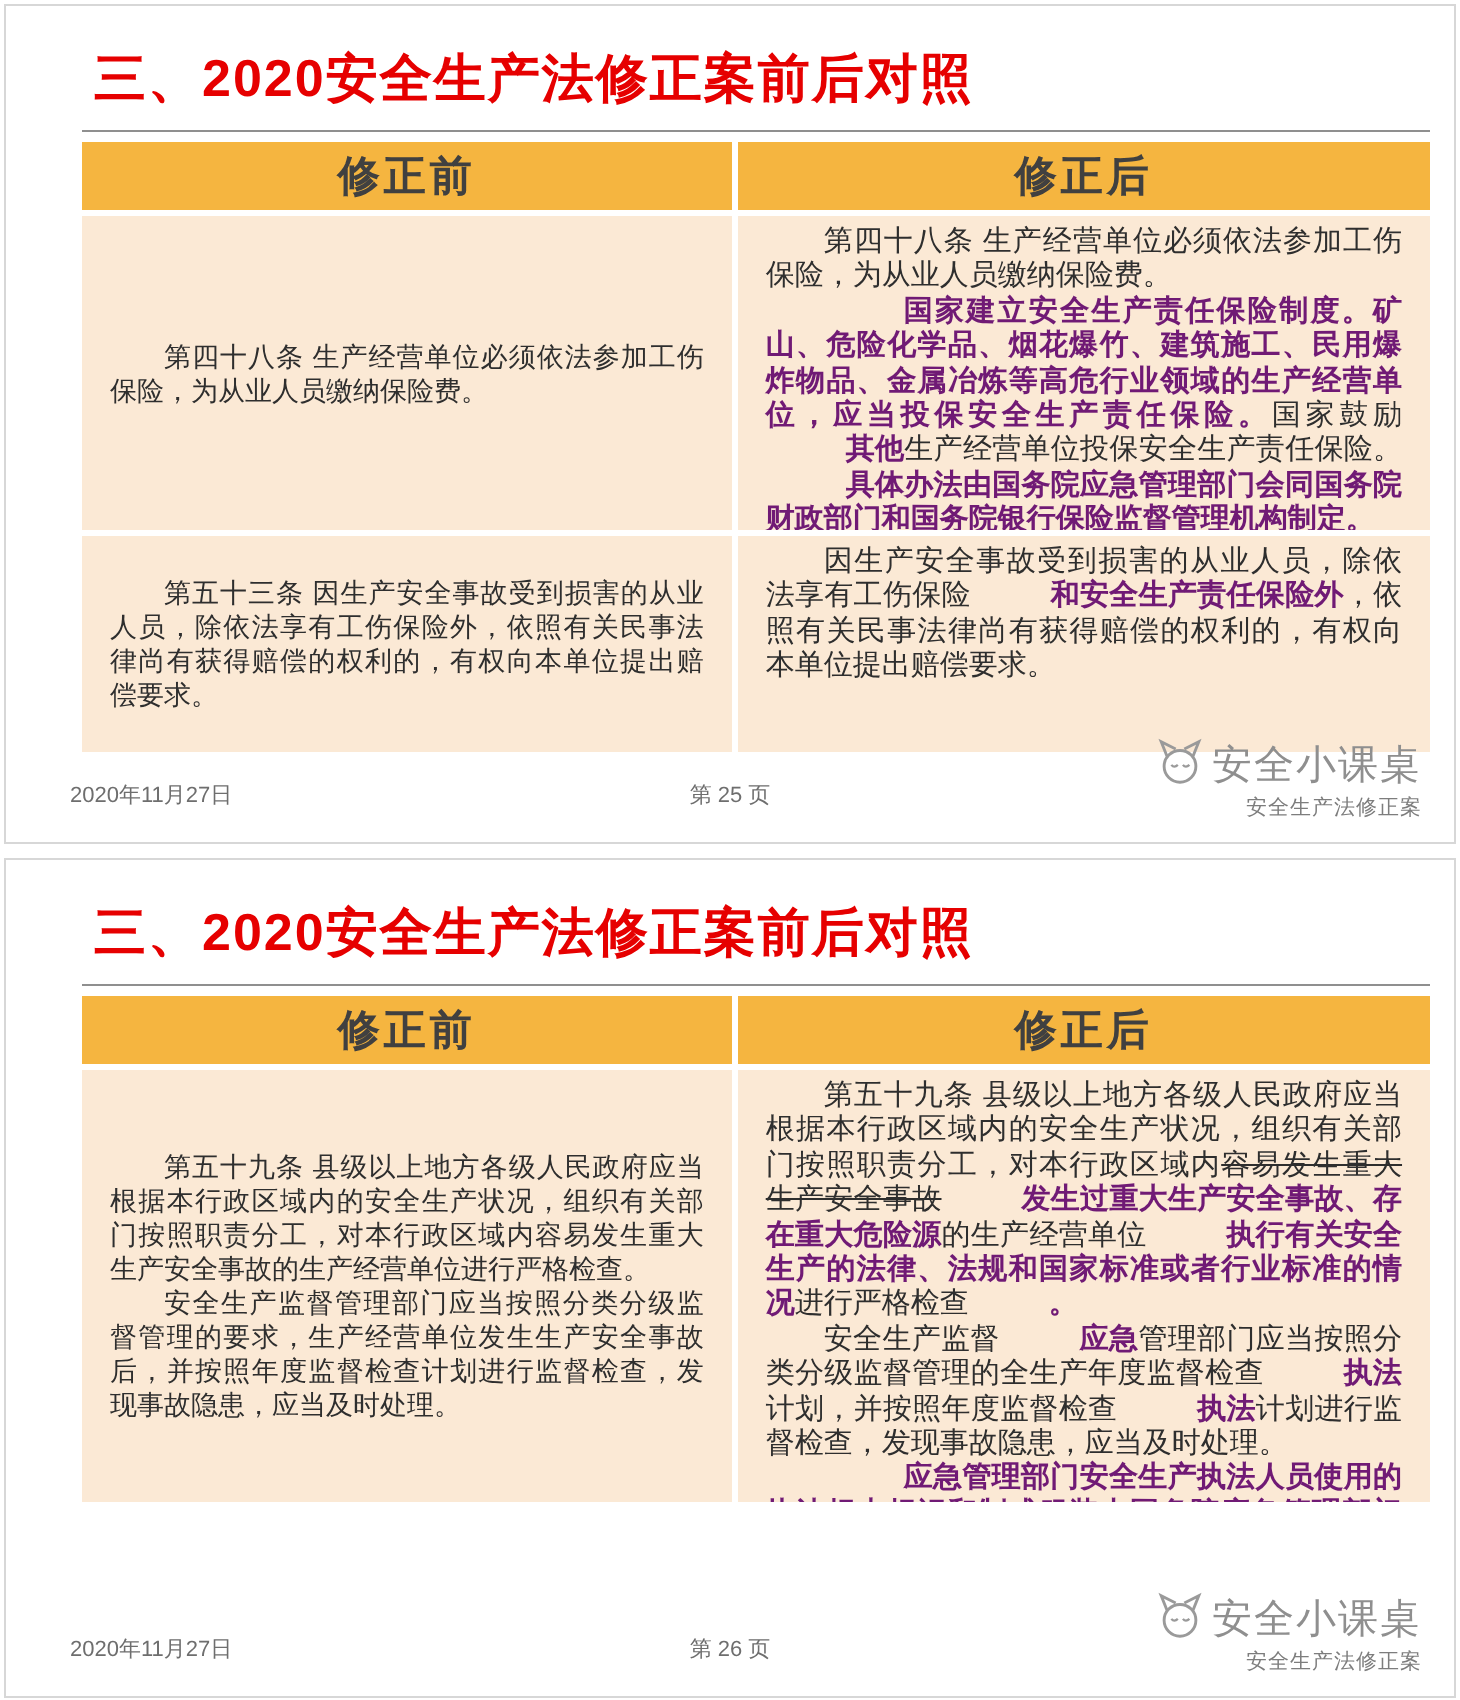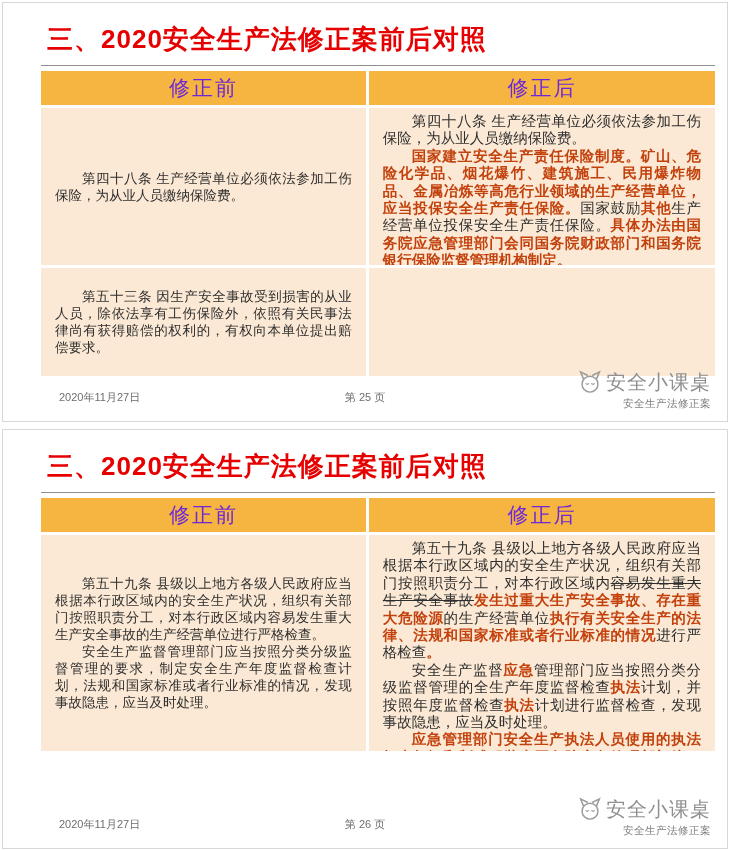--- a/index.html
+++ b/index.html
@@ -5,30 +5,30 @@
   html,body{margin:0;padding:0;}
   body{width:730px;height:850px;background:#ffffff;font-family:"Liberation Sans",sans-serif;}
   .slide{box-sizing:border-box;width:726px;height:420px;margin:2px auto 0;border:1px solid #d7d7d7;
          background:#ffffff;position:relative;overflow:hidden;}
   .slide.second{margin-top:7px;}
   .slide-title{margin:19px 10px 0 44px;font-size:26px;font-weight:bold;color:#e60000;letter-spacing:1px;}
   .title-rule{margin:8px 12px 0 38px;border-top:1px solid #8f8f8f;height:0;}
   .cmp-table{margin:5px 12px 0 38px;display:grid;grid-template-columns:48.2% 1fr;gap:3px;background:#ffffff;}
   .t1{grid-template-rows:34px 157px 108px;}
   .t2{grid-template-rows:34px 216px;}
-  .th{background:#f5b540;color:#6d28d9;font-weight:normal;font-size:21px;
+  .th{background:#f5b540;color:#404040;font-weight:bold;font-size:21px;
       display:flex;align-items:center;justify-content:center;letter-spacing:2px;}
   .td{background:#fbe9d5;color:#2e2e2e;padding:5px 14px;text-align:justify;box-sizing:border-box;overflow:hidden;}
   .td p{margin:0;text-indent:2em;}
   .before{font-size:13.5px;line-height:17px;display:flex;flex-direction:column;justify-content:center;}
   .after{font-size:14.5px;line-height:17.4px;}
-  .red{color:#c2410c;font-weight:bold;}
+  .red{color:#701a75;font-weight:bold;margin-left:40px;}
   .strike{text-decoration:line-through;}
   .footer{position:absolute;left:0;right:0;bottom:8px;height:46px;font-size:11px;color:#6e6e6e;}
-  .date{position:absolute;left:56px;bottom:8px;}
+  .date{position:absolute;left:32px;bottom:8px;}
   .page{position:absolute;left:50%;transform:translateX(-50%);bottom:8px;}
   .watermark{position:absolute;right:16px;bottom:2px;color:#8f8f8f;}
   .brand-row{display:flex;align-items:center;gap:3px;justify-content:flex-end;}
   .brand{font-size:20px;letter-spacing:1px;color:#8f8f8f;}
   .brand-sub{font-size:10.5px;margin-top:1px;text-align:right;color:#7d7d7d;letter-spacing:0.5px;}
 </style>
 </head>
 <body>
 
 <section class="slide">
@@ -41,20 +41,21 @@
         <p><span>第四十八条  生产经营单位必须依法参加工伤保险，为从业人员缴纳保险费。</span></p>
       </div>
     <div class="td after">
         <p><span>第四十八条  生产经营单位必须依法参加工伤保险，为从业人员缴纳保险费。</span></p>
         <p><span class="red">国家建立安全生产责任保险制度。矿山、危险化学品、烟花爆竹、建筑施工、民用爆炸物品、金属冶炼等高危行业领域的生产经营单位，应当投保安全生产责任保险。</span><span>国家鼓励</span><span class="red">其他</span><span>生产经营单位投保安全生产责任保险。</span><span class="red">具体办法由国务院应急管理部门会同国务院财政部门和国务院银行保险监督管理机构制定。</span></p>
       </div>
     <div class="td before">
         <p><span>第五十三条  因生产安全事故受到损害的从业人员，除依法享有工伤保险外，依照有关民事法律尚有获得赔偿的权利的，有权向本单位提出赔偿要求。</span></p>
       </div>
     <div class="td after">
+        <p><span>因生产安全事故受到损害的从业人员，除依法享有工伤保险</span><span class="red">和安全生产责任保险外</span><span>，依照有关民事法律尚有获得赔偿的权利的，有权向本单位提出赔偿要求。</span></p>
       </div>
   </div>
   <div class="footer">
     <span class="date">2020年11月27日</span>
     <span class="page">第 25 页</span>
     <div class="watermark">
       <div class="brand-row">
         <span>
           <svg width="26" height="24" viewBox="0 0 36 32" fill="none" stroke="#9a9a9a" stroke-width="2">
             <path d="M9 12 L5 2 L15 7"></path>
@@ -72,21 +73,21 @@
 </section>
 
 <section class="slide second">
   <h1 class="slide-title">三、2020安全生产法修正案前后对照</h1>
   <div class="title-rule"></div>
   <div class="cmp-table t2">
     <div class="th">修正前</div>
     <div class="th">修正后</div>
     <div class="td before">
         <p><span>第五十九条  县级以上地方各级人民政府应当根据本行政区域内的安全生产状况，组织有关部门按照职责分工，对本行政区域内容易发生重大生产安全事故的生产经营单位进行严格检查。</span></p>
-        <p><span>安全生产监督管理部门应当按照分类分级监督管理的要求，制定安全生产年度监督检查计划，法规和国家标准或者行业标准的情况，发现事故隐患，应当及时处理。</span></p>
+        <p><span>安全生产监督管理部门应当按照分类分级监督管理的要求，生产经营单位发生生产安全事故后，并按照年度监督检查计划进行监督检查，发现事故隐患，应当及时处理。</span></p>
       </div>
     <div class="td after">
         <p><span>第五十九条  县级以上地方各级人民政府应当根据本行政区域内的安全生产状况，组织有关部门按照职责分工，对本行政区域内</span><span class="strike">容易发生重大生产安全事故</span><span class="red">发生过重大生产安全事故、存在重大危险源</span><span>的生产经营单位</span><span class="red">执行有关安全生产的法律、法规和国家标准或者行业标准的情况</span><span>进行严格检查</span><span class="red">。</span></p>
         <p><span>安全生产监督</span><span class="red">应急</span><span>管理部门应当按照分类分级监督管理的全生产年度监督检查</span><span class="red">执法</span><span>计划，并按照年度监督检查</span><span class="red">执法</span><span>计划进行监督检查，发现事故隐患，应当及时处理。</span></p>
         <p><span class="red">应急管理部门安全生产执法人员使用的执法标志标识和制式服装由国务院应急管理部门统一监制。</span></p>
       </div>
   </div>
   <div class="footer">
     <span class="date">2020年11月27日</span>
     <span class="page">第 26 页</span>

